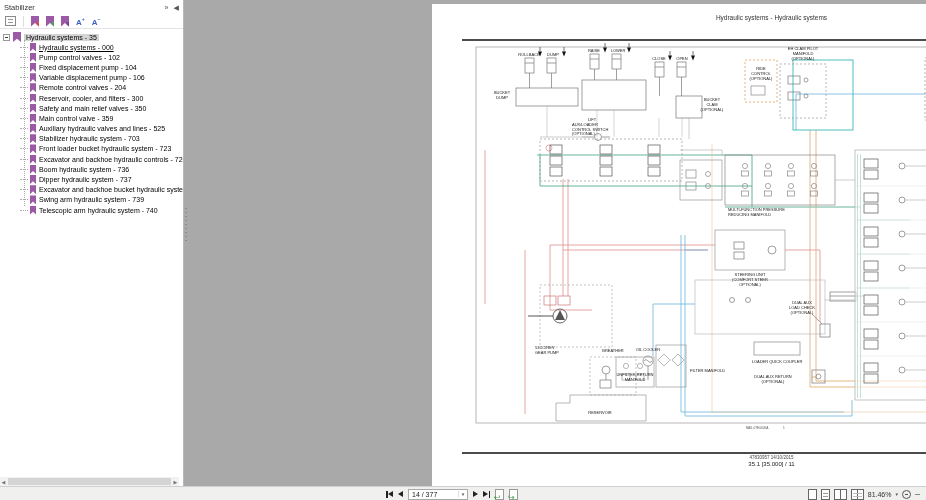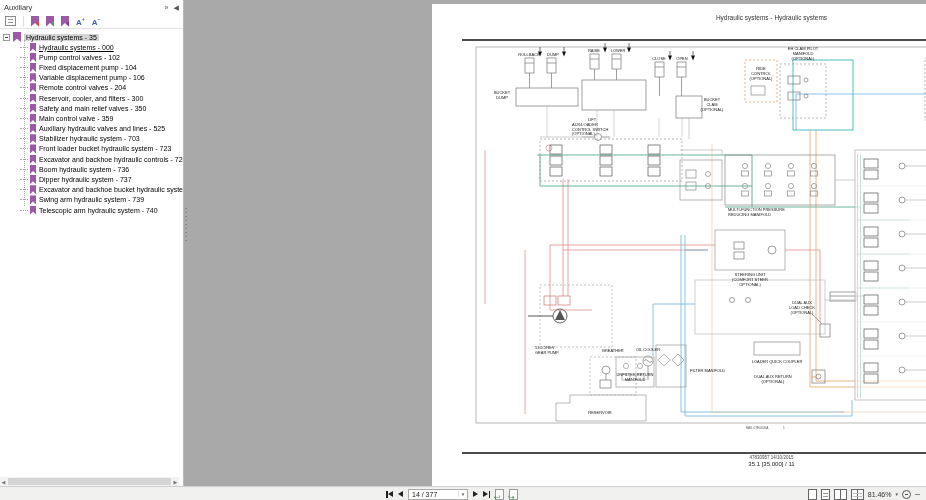--- a/index.html
+++ b/index.html
@@ -82,21 +82,21 @@
   .zcaret { font-size:5px; color:#555; }
   .zoom-out { width:9px; height:9px; border:1px solid #555; border-radius:50%; position:relative; }
   .zoom-out::after { content:''; position:absolute; left:2px; right:2px; top:3.5px; border-top:1px solid #555; }
   .slider-sliver { width:5px; height:1px; background:#888; }
 </style>
 </head>
 <body>
 
 <div class="panel">
   <div class="panel-header">
-    <span>Auxiliary</span>
+    <span>Stabilizer</span>
     <span class="hdr-icons">
       <span>»</span>
       <span>◀</span>
     </span>
   </div>
   <div class="panel-toolbar">
     <span class="tb-list"></span>
     <span class="tb-sep"></span>
     <span class="tb-flag">
         <i class="dot red"></i>

